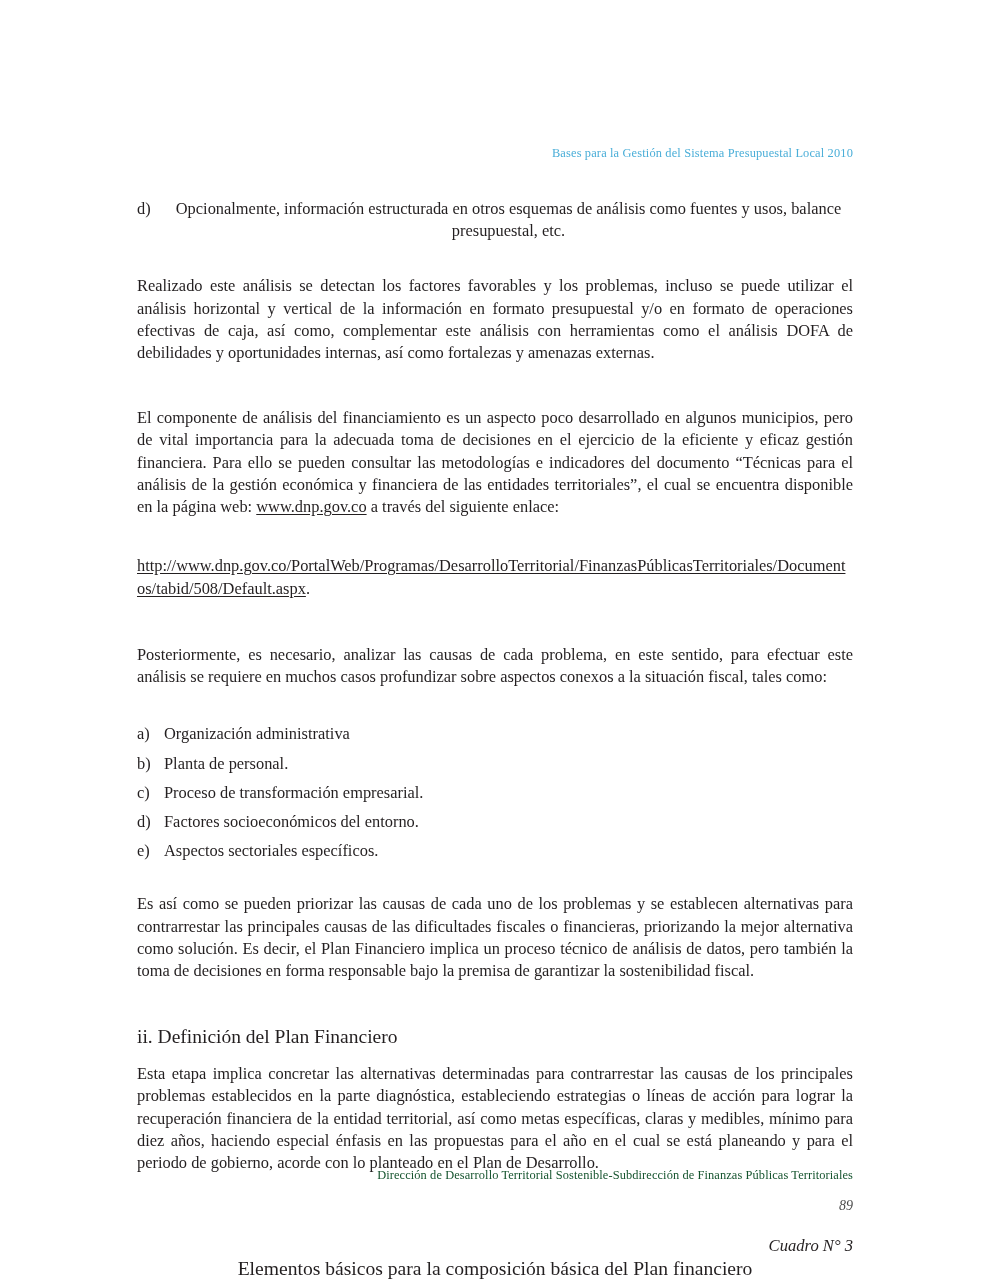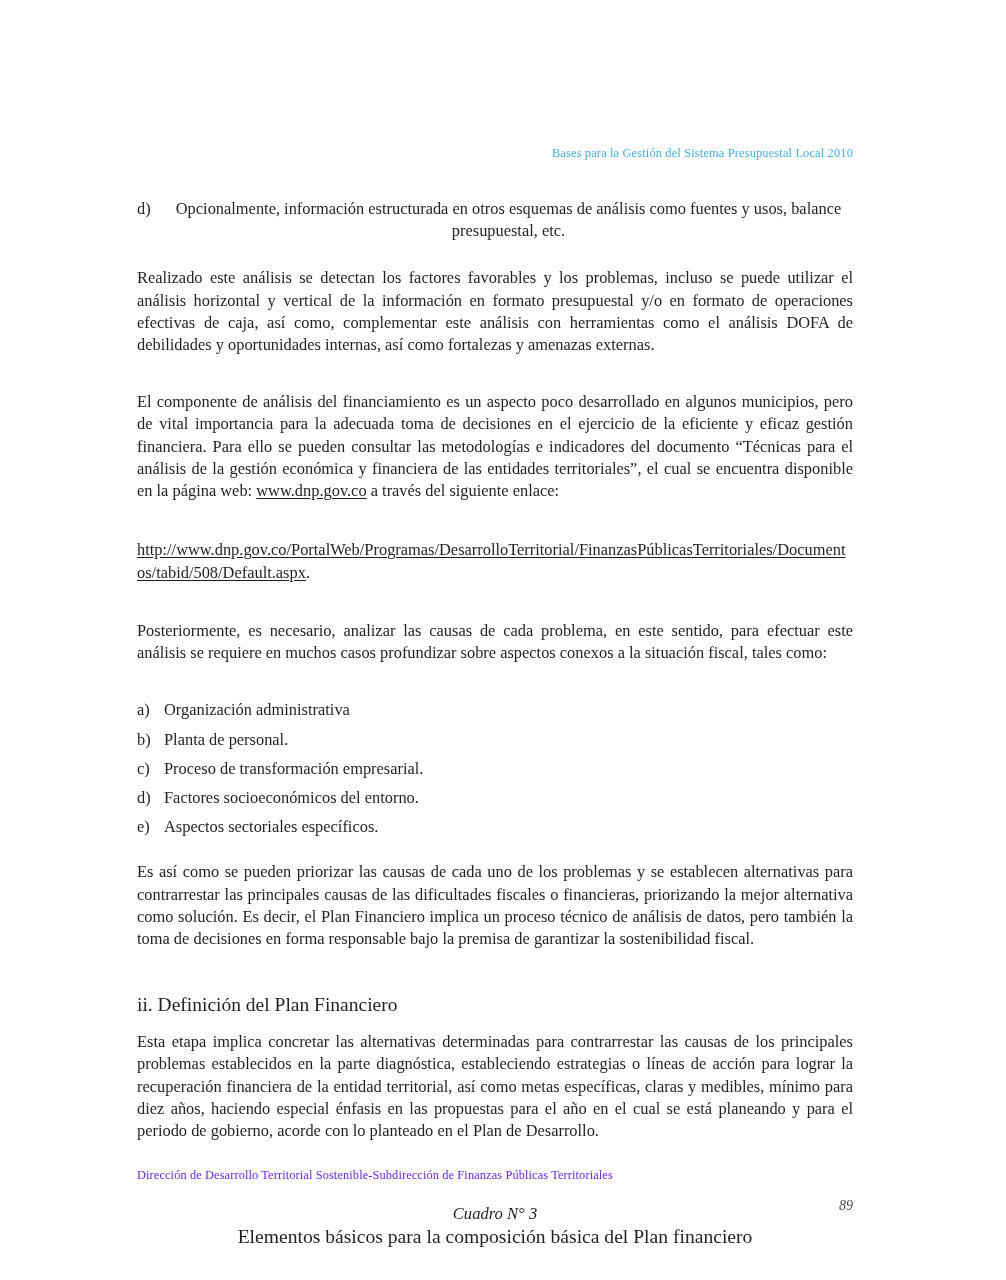--- a/index.html
+++ b/index.html
@@ -40,21 +40,21 @@
 
   
   .content {
     position: absolute;
     left: 137px;
     top: 198px;
     width: 716px;
   }
 
   p.body {
-    margin: 0 0 17px 0;
+    margin: 8px 0 17px 0;
     font-size: 16.4px;
     line-height: 22.2px;
     text-align: justify;
     text-justify: inter-word;
     color: #231f20;
   }
   p.body:last-child { margin-bottom: 0; }
 
   
   .lit-item {
@@ -102,43 +102,44 @@
     margin: 0 0 14px 0;
     font-size: 19.5px;
     line-height: 24px;
     font-weight: normal;
     color: #231f20;
     font-family: "Liberation Serif", "DejaVu Serif", serif;
   }
 
   
   .table-caption-number {
-    text-align: center;
+    text-align: right;
     font-style: italic;
     font-size: 16.6px;
     line-height: 21px;
     color: #231f20;
     margin: 0;
   }
   .table-caption-title {
     text-align: center;
     font-size: 19.6px;
     line-height: 26px;
     color: #231f20;
     margin: 0 0 3px 0;
   }
 
   
   .running-footer {
     position: absolute;
     left: 137px;
     top: 1168px;
     width: 716px;
+    text-align: right;
     font-size: 12.4px;
-    color: #6d28d9;
+    color: #14532d;
     letter-spacing: 0.1px;
     white-space: nowrap;
   }
   .folio {
     position: absolute;
     left: 137px;
     top: 1198px;
     width: 716px;
     text-align: right;
     font-size: 14px;

